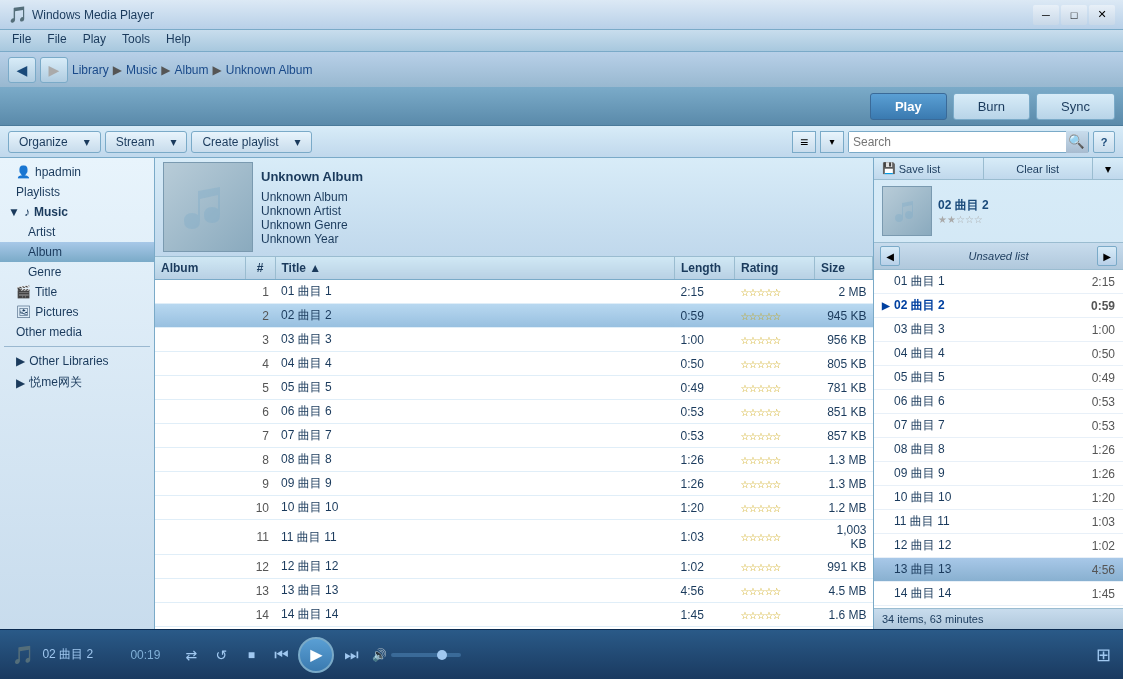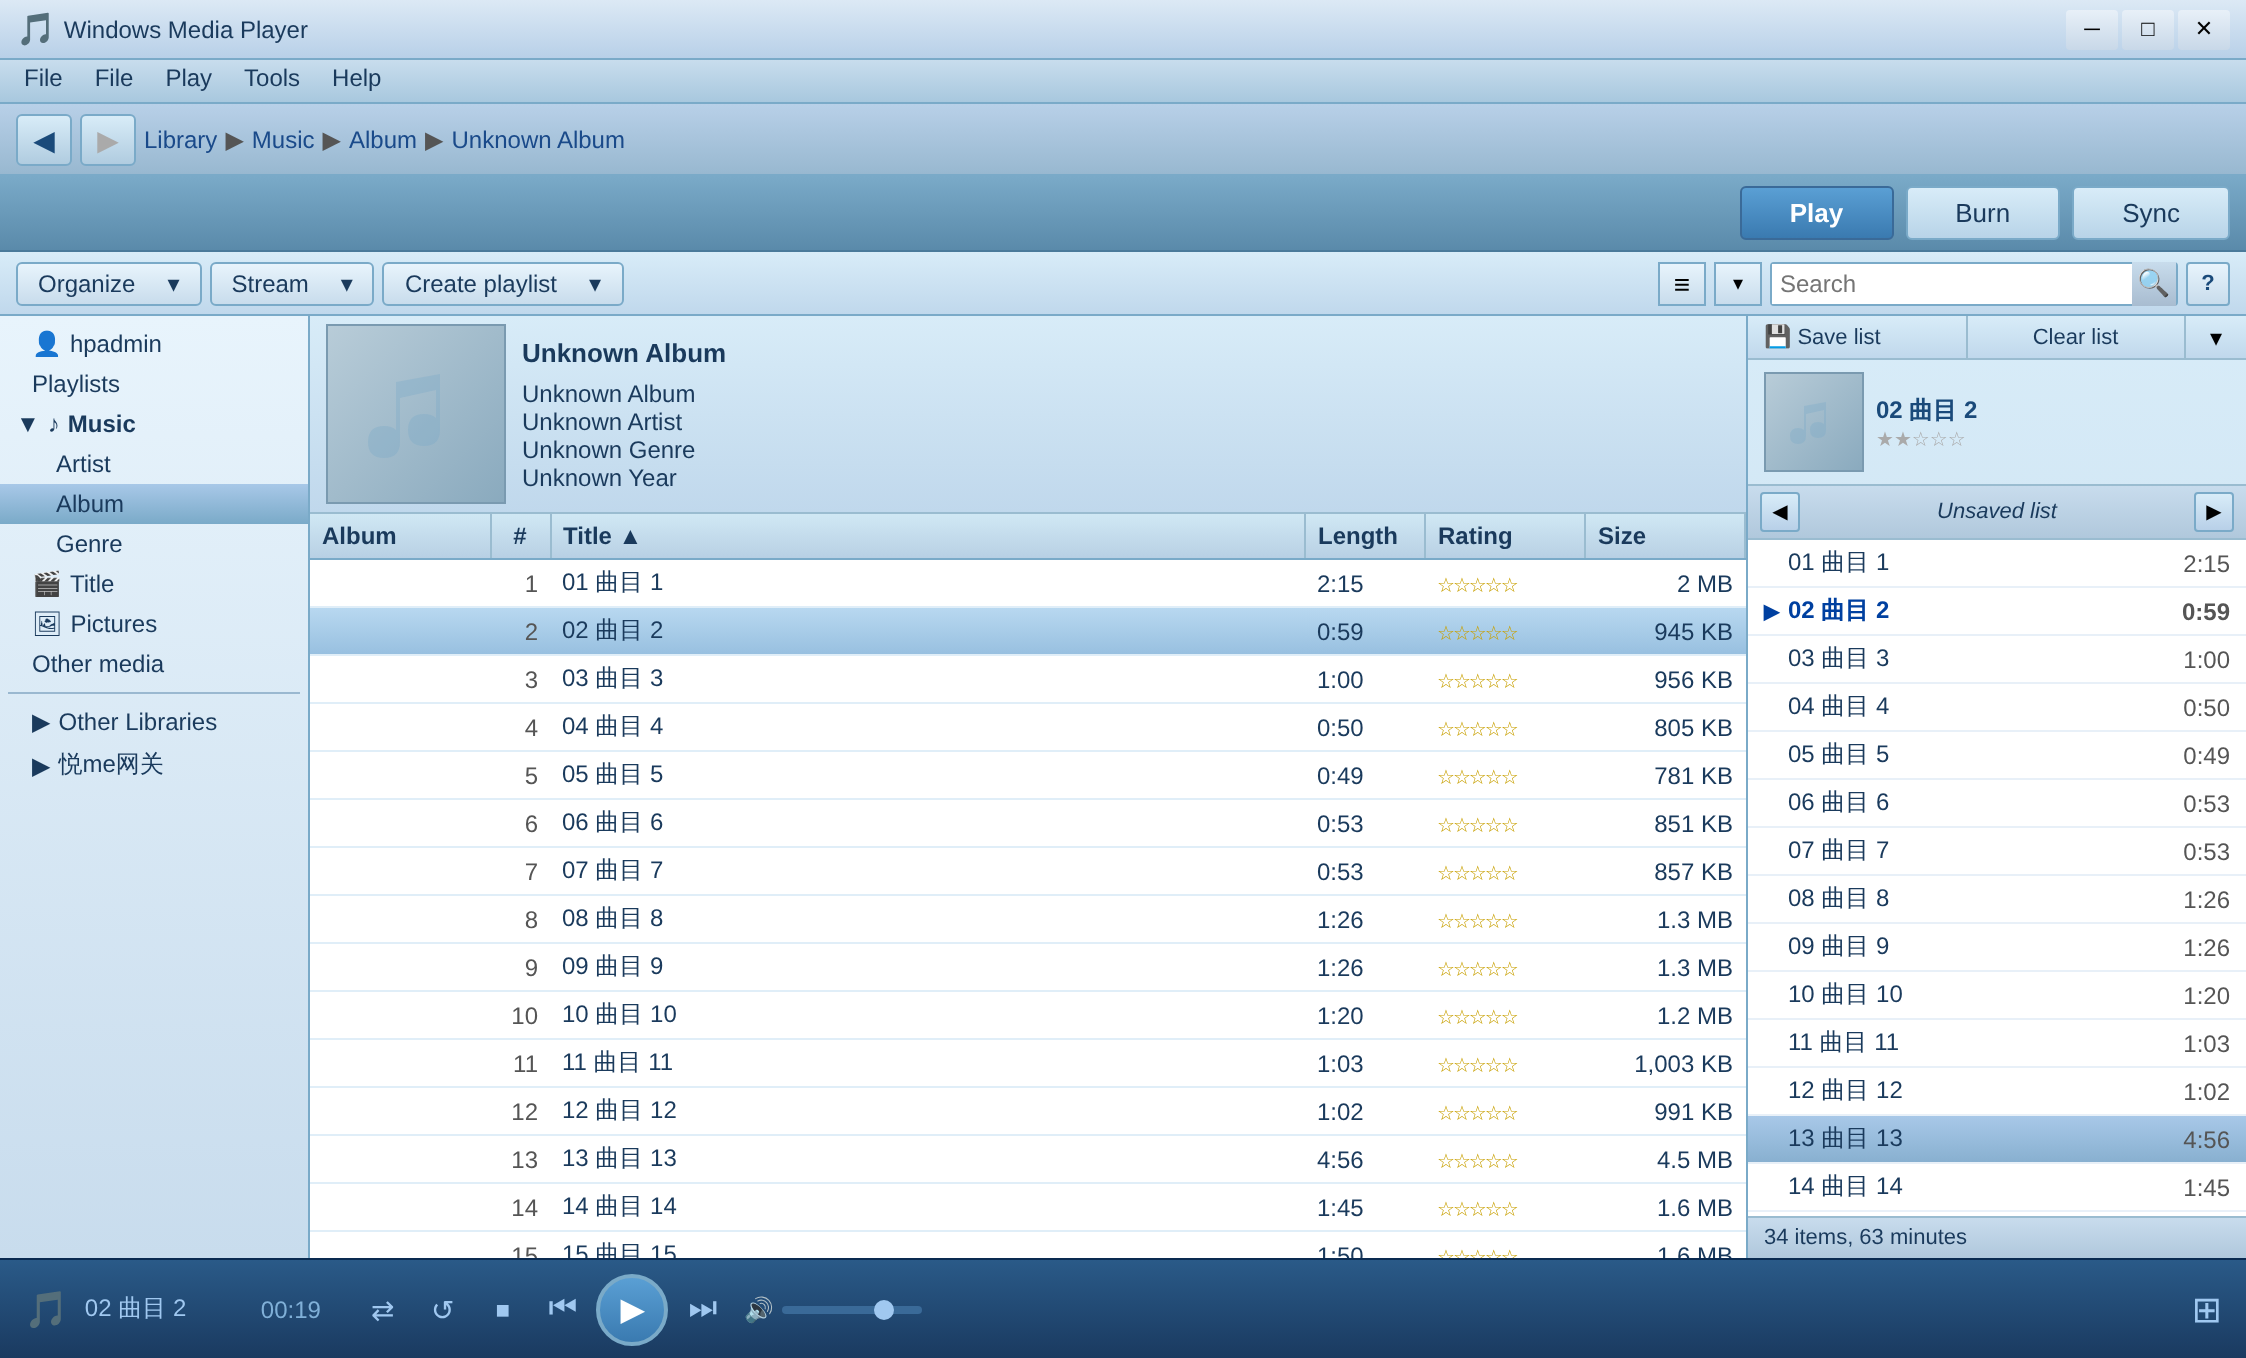--- a/index.html
+++ b/index.html
@@ -154,21 +154,21 @@
   <button class="btn2">
     <span>Create playlist</span>
     <span>▾</span>
   </button>
   <div class="spacer"></div>
   <div style="display:flex; align-items:center; gap:4px;">
     <button style="width:24px;height:22px;border:1px solid #7aaac8;background:linear-gradient(to bottom,#e8f4fc,#c8dcec);cursor:pointer;font-size:14px;">≡</button>
     <button style="width:24px;height:22px;border:1px solid #7aaac8;background:linear-gradient(to bottom,#e8f4fc,#c8dcec);cursor:pointer;font-size:10px;">▾</button>
   </div>
   <div class="search-box">
-    <input type="text" style="width: 180px; padding: 0px 4px; border: none; outline: none; font-size: 12px; color: rgb(85, 85, 85); background: white; height: 20px;" placeholder="Search">
+    <input type="text" style="width: 217px; padding: 0px 4px; border: none; outline: none; font-size: 12px; color: rgb(85, 85, 85); background: white; height: 20px;" placeholder="Search">
     <button class="search-icon-btn" style="width:22px;height:22px;border:none;background:linear-gradient(to bottom,#c8dcec,#a8bcd0);cursor:pointer;">🔍</button>
   </div>
   <button class="help-btn" style="width:22px;height:22px;border:1px solid #7aaac8;background:linear-gradient(to bottom,#e8f4fc,#c8dcec);cursor:pointer;font-weight:bold;color:#1a4a7a;font-size:11px;">?</button>
 </div>
 
 <div id="main">
 
   <div id="sidebar">
     <div class="nav-item">
       <span>👤</span>
@@ -230,21 +230,21 @@
     </div>
     <div id="table-container">
       <table>
         <thead>
           <tr>
             <th style="width:90px;">Album</th>
             <th style="width:30px;text-align:center;">#</th>
             <th style="min-width:140px;">Title ▲</th>
             <th style="width:60px;">Length</th>
             <th style="width:80px;">Rating</th>
-            <th style="width:80px;">Size</th>
+            <th style="width:58px;">Size</th>
           </tr>
         </thead>
         <tbody id="track-list">
         <tr>
     <td></td>
     <td class="num">1</td>
     <td>01 曲目 1</td>
     <td class="length">2:15</td>
     <td><span class="stars">☆☆☆☆☆</span></td>
     <td class="size">2 MB</td>

